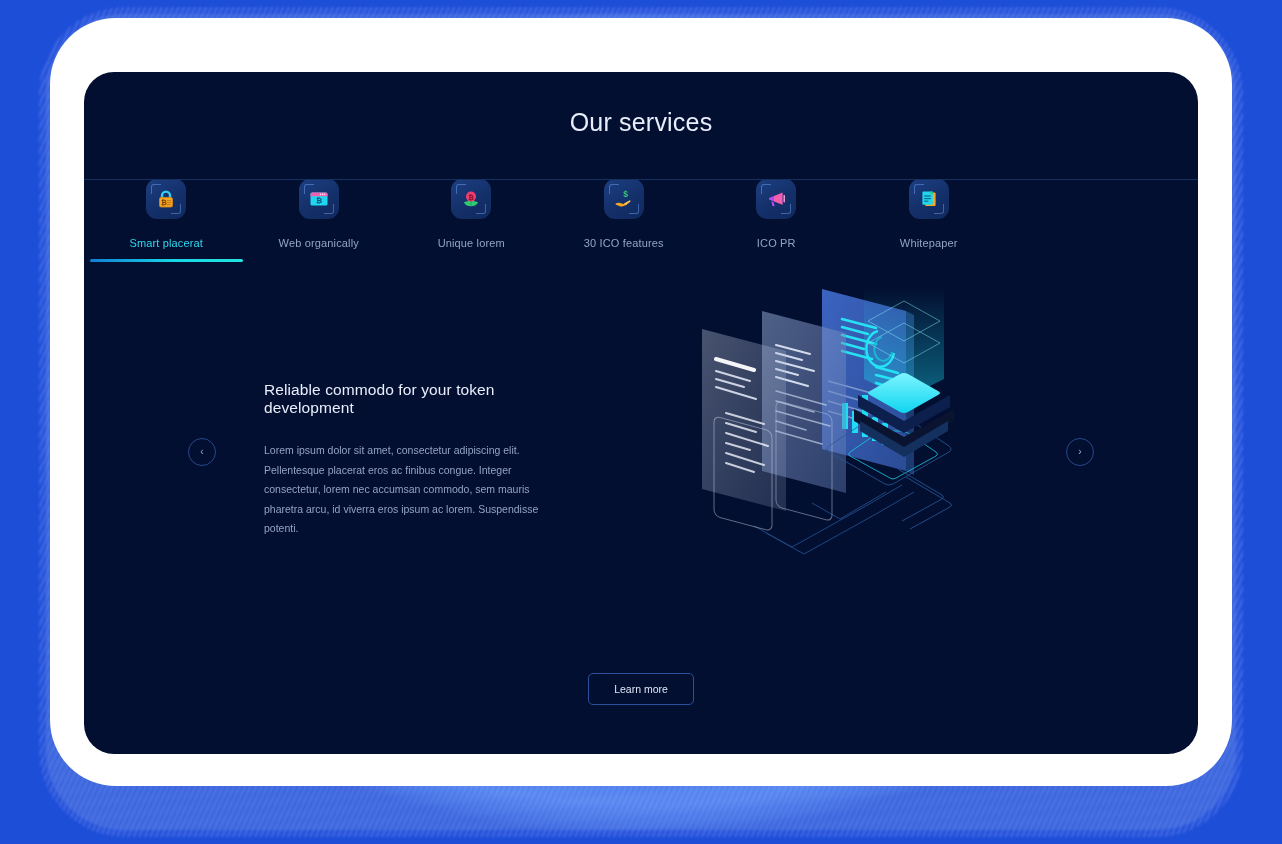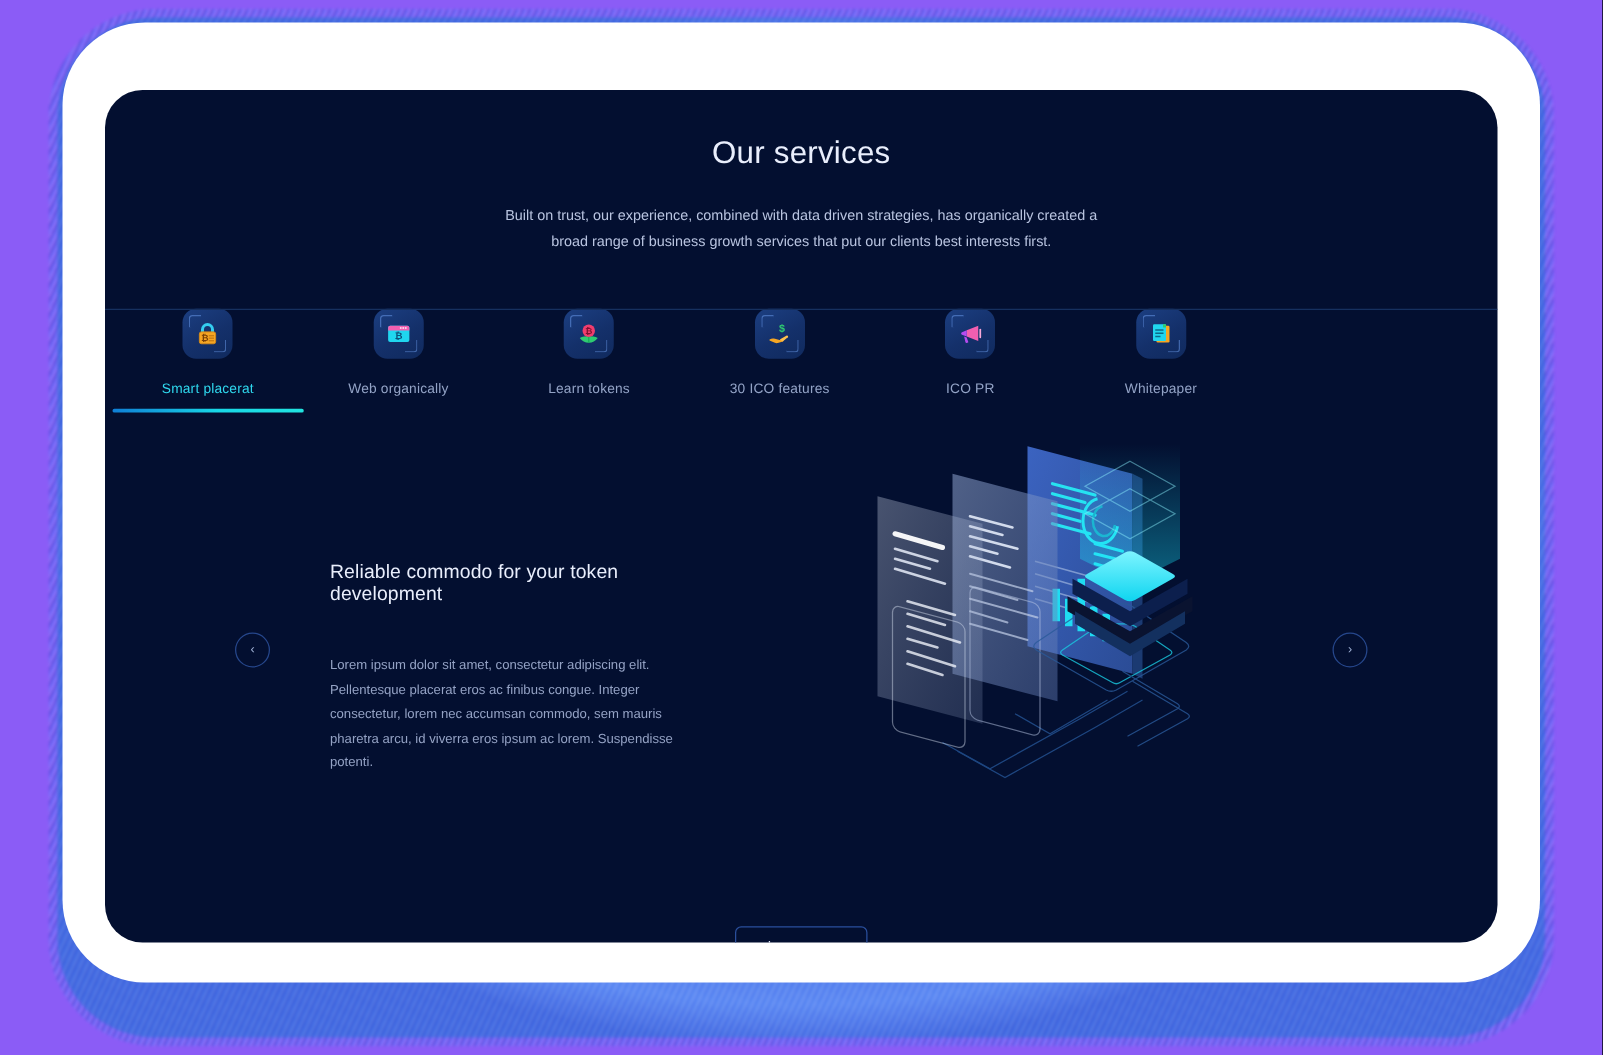--- a/index.html
+++ b/index.html
@@ -11,21 +11,21 @@
     background: #000000;
     font-family: "Liberation Sans", sans-serif;
     overflow: hidden;
   }
 
   
   #screen {
     position: relative;
     width: 1282px;
     height: 844px;
-    background: #8b5cf6;
+    background: #1d4ed8;
     padding-left: 28px;
   }
 
   .glow-ring {
     position: absolute;
     left: 46px;
     top: 14px;
     width: 1190px;
     height: 816px;
     border-radius: 78px;
@@ -161,21 +161,21 @@
     top: 120px;
     width: 292px;
   }
   .slide-heading {
     font-size: 15.5px;
     font-weight: 400;
     color: #e9eefc;
     letter-spacing: .1px;
   }
   .slide-body {
-    margin-top: 38px;
+    margin-top: 24px;
     font-size: 10.5px;
     line-height: 19.5px;
     color: #94a2c4;
   }
 
   .nav-arrow {
     position: absolute;
     top: 177px;
     width: 28px; height: 28px;
     border-radius: 50%;
@@ -217,24 +217,20 @@
 
 <div id="screen">
 
   <div class="glow-ring"></div>
   <div class="white-frame"></div>
 
   <div class="panel">
 
     <div class="header">
       <h1 class="page-title">Our services</h1>
-      <p class="subtitle">
-        <span>Built on trust, our experience, combined with data driven strategies, has organically created a</span><br>
-        <span>broad range of business growth services that put our clients best interests first.</span>
-      </p>
     </div>
 
     <div class="tabs">
 
       <div class="tab active">
         <div class="tab-icon">
           <svg width="24" height="24" viewBox="0 0 24 24">
             <path d="M8 11V8.6a4 4 0 0 1 8 0V11" fill="none" stroke="#34cdf0" stroke-width="2.4"></path>
             <rect x="5.5" y="10.5" width="13" height="9.5" rx="1.6" fill="#f6a623"></rect>
             <rect x="5.5" y="10.5" width="13" height="9.5" rx="1.6" fill="none" stroke="#d2891a" stroke-width=".8"></rect>
@@ -265,21 +261,21 @@
 
       <div class="tab">
         <div class="tab-icon">
           <svg width="24" height="24" viewBox="0 0 24 24">
             <path d="M4.8 15.4c2.2-1.2 4.6-1.4 7.2-1.4s5 .2 7.2 1.4c-1.8 2.6-4.2 3.8-7.2 3.8s-5.4-1.2-7.2-3.8z" fill="#2ecb71"></path>
             <path d="M12 14v5.2" stroke="#1ba85b" stroke-width="1"></path>
             <circle cx="12" cy="9.6" r="5" fill="#ef3d6e"></circle>
             <text x="12" y="12.5" font-family="'Liberation Sans',sans-serif" font-size="7" font-weight="bold" fill="#7d0f2f" text-anchor="middle">₿</text>
           </svg>
         </div>
-        <div class="tab-label">Learn tokens</div>
+        <div class="tab-label">Unique lorem</div>
 
       </div>
 
       <div class="tab">
         <div class="tab-icon">
           <svg width="24" height="24" viewBox="0 0 24 24">
             <text x="13.6" y="10.4" font-family="'Liberation Sans',sans-serif" font-size="8.6" font-weight="bold" fill="#2ecb71" text-anchor="middle">$</text>
             <path d="M3.6 16.6c1.6-1 3-1 4.4-.6l3.6 1h2.6c.7 0 .9.9.2 1.1l-4.2 1.3c-.8.2-1.6.1-2.3-.2l-4.3-1.8z" fill="#f6a623"></path>
             <path d="M11.8 16.6l5.6-3.2c.7-.4 1.5.7.9 1.3l-4.2 3.4" fill="#ffbf4d"></path>
           </svg>

